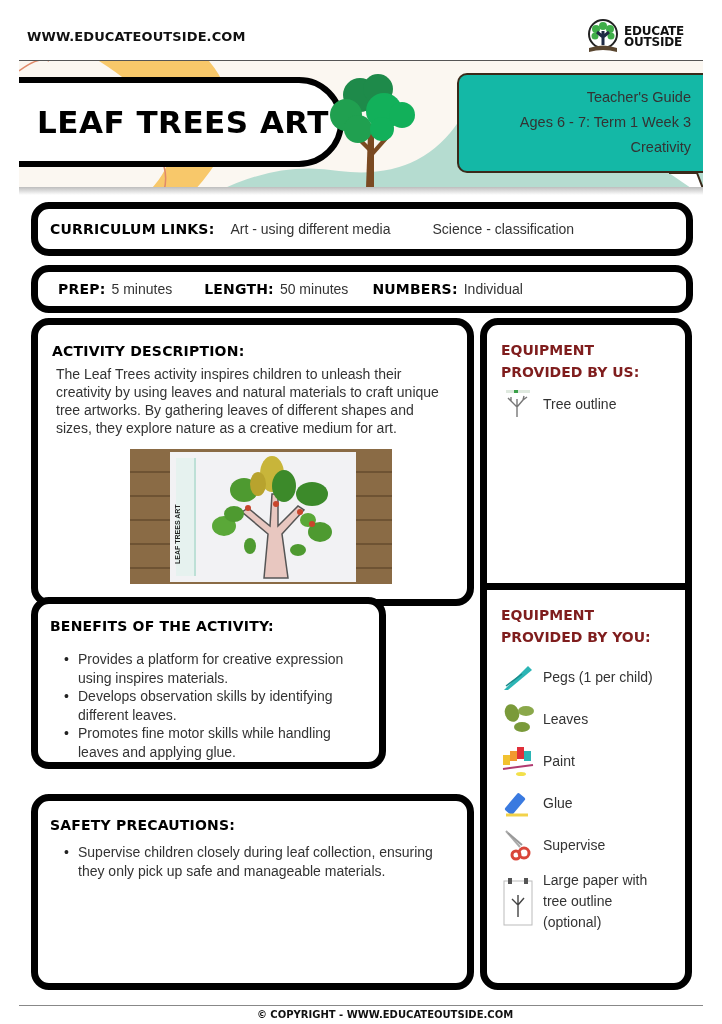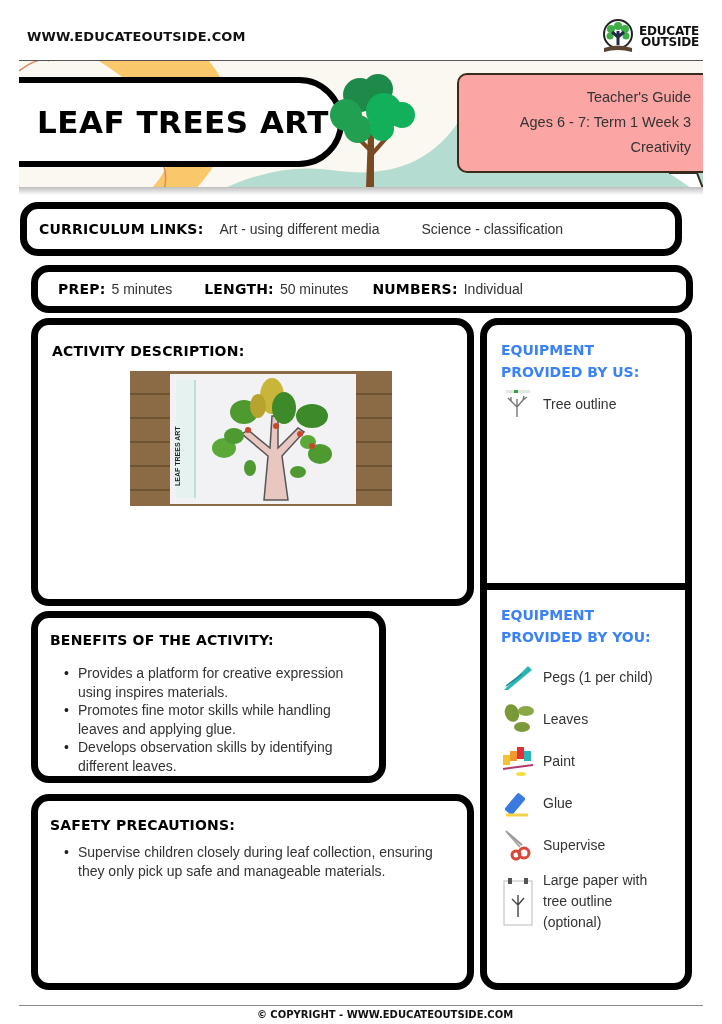--- a/index.html
+++ b/index.html
@@ -1,53 +1,53 @@
 <!DOCTYPE html>
 <html><head>
 <meta charset="utf-8">
 <style>
   * { box-sizing: border-box; margin: 0; padding: 0; }
   html, body { width: 722px; height: 1024px; background: #ffffff; overflow: hidden; }
   body { font-family: "Liberation Sans", "DejaVu Sans", sans-serif; color: #222; position: relative; }
 
   .topbar { position: absolute; left: 0; top: 0; width: 722px; height: 60px; }
   .site-url { position: absolute; left: 27px; top: 29px; font-family: "DejaVu Sans", sans-serif; font-weight: bold; font-size: 13px; letter-spacing: 0.1px; color: #111; }
-  .logo { position: absolute; left: 601px; top: 18px; width: 100px; height: 38px; display: flex; align-items: center; text-align: right; }
+  .logo { position: absolute; left: 586px; top: 18px; width: 100px; height: 38px; display: flex; align-items: center; }
   .logo-text { font-family: "DejaVu Sans", sans-serif; font-weight: bold; font-size: 12px; line-height: 11px; color: #111; margin-left: 4px; letter-spacing: -0.2px; }
   .top-rule { position: absolute; left: 19px; top: 60px; width: 684px; height: 1px; background: #555; }
 
   .banner { position: absolute; left: 19px; top: 61px; width: 684px; height: 130px; background: #fbf7f1; overflow: hidden; }
   .banner-shadow { position: absolute; left: 19px; top: 187px; width: 684px; height: 8px; background: linear-gradient(#bdbdbd, #ffffff); }
   .title-pill { position: absolute; left: -10px; top: 16px; width: 335px; height: 90px; border: 6px solid #000; border-radius: 0 46px 46px 0; background: #fff; display: flex; align-items: center; padding-left: 22px; }
   .title-text { font-family: "DejaVu Sans", sans-serif; font-weight: bold; font-size: 31px; letter-spacing: 0.5px; color: #000; }
-  .info-bubble { position: absolute; left: 438px; top: 12px; width: 250px; height: 100px; background: #fca5a5; border: 2px solid #3a2a1a; border-radius: 10px 0 0 10px; border-right: none; padding: 10px 16px 0 0; text-align: right; }
+  .info-bubble { position: absolute; left: 438px; top: 12px; width: 250px; height: 100px; background: #14b8a6; border: 2px solid #3a2a1a; border-radius: 10px 0 0 10px; border-right: none; padding: 10px 16px 0 0; text-align: right; }
   .info-line { font-size: 14.5px; color: #333; line-height: 25px; }
 
   .box { position: absolute; border: 7px solid #000; border-radius: 18px; background: #fff; }
   .label { font-family: "DejaVu Sans", sans-serif; font-weight: bold; font-size: 14px; color: #000; letter-spacing: 0.2px; }
   .val { font-size: 14px; color: #333; }
   .body-text { font-size: 14px; color: #333; line-height: 18px; }
 
-  .curr { left: 20px; top: 202px; width: 662px; height: 54px; display: flex; align-items: center; padding-left: 12px; }
+  .curr { left: 31px; top: 202px; width: 662px; height: 54px; display: flex; align-items: center; padding-left: 12px; }
   .prep { left: 31px; top: 265px; width: 662px; height: 48px; display: flex; align-items: center; padding-left: 20px; }
 
   .desc { left: 31px; top: 318px; width: 443px; height: 288px; padding: 18px 14px 0 14px; }
   .desc .body-text { margin-top: 6px; padding-left: 4px; }
   .photo { margin: 12px 0 0 78px; width: 262px; height: 135px; background: #8a6b45; position: relative; overflow: hidden; }
   .sheet { position: absolute; left: 40px; top: 3px; width: 186px; height: 130px; background: #f2f2f4; }
 
-  .benefits { left: 31px; top: 611px; width: 355px; height: 172px; padding: 14px 14px 8px 12px; }
+  .benefits { left: 31px; top: 597px; width: 355px; height: 172px; padding: 14px 14px 8px 12px; }
   .safety { left: 31px; top: 794px; width: 443px; height: 196px; padding: 16px 14px 0 12px; }
   ul.bullets { list-style: none; margin-top: 16px; padding-left: 14px; }
   ul.bullets li { position: relative; padding-left: 14px; font-size: 14px; color: #333; line-height: 18.5px; }
   ul.bullets li::before { content: "•"; position: absolute; left: 0; top: 0; color: #222; }
 
   .equip-us { left: 480px; top: 318px; width: 212px; height: 272px; padding: 14px 10px 0 14px; border-bottom-width: 7px; border-radius: 18px 18px 0 0; }
   .equip-you { left: 480px; top: 583px; width: 212px; height: 407px; padding: 14px 10px 0 14px; border-radius: 0 0 18px 18px; }
-  .equip-title { font-family: "DejaVu Sans", sans-serif; font-weight: bold; font-size: 14px; line-height: 22px; color: #3b82f6; }
+  .equip-title { font-family: "DejaVu Sans", sans-serif; font-weight: bold; font-size: 14px; line-height: 22px; color: #7f1d1d; }
   .eq-item { display: flex; align-items: center; margin-top: 8px; }
   .eq-icon { width: 34px; height: 34px; flex: 0 0 34px; display: flex; align-items: center; justify-content: center; }
   .eq-label { margin-left: 8px; font-size: 14px; color: #333; line-height: 21px; }
 
   .bottom-rule { position: absolute; left: 19px; top: 1005px; width: 684px; height: 1px; background: #888; }
   .copyright { position: absolute; left: 0; top: 1009px; width: 722px; text-align: center; font-family: "DejaVu Sans", sans-serif; font-weight: bold; font-size: 10px; color: #111; margin-left: 24px; }
 </style>
 </head>
 <body>
 
@@ -115,20 +115,21 @@
   <span class="label">PREP:</span>
   <span class="val" style="margin-left:6px">5 minutes</span>
   <span class="label" style="margin-left:32px">LENGTH:</span>
   <span class="val" style="margin-left:6px">50 minutes</span>
   <span class="label" style="margin-left:24px">NUMBERS:</span>
   <span class="val" style="margin-left:6px">Individual</span>
 </div>
 
 <div class="box desc">
   <h2 class="label">ACTIVITY DESCRIPTION:</h2>
+  <p class="body-text">The Leaf Trees activity inspires children to unleash their creativity by using leaves and natural materials to craft unique tree artworks. By gathering leaves of different shapes and sizes, they explore nature as a creative medium for art.</p>
   <div class="photo">
     <div style="position:absolute;left:0;top:0;width:262px;height:135px;background:repeating-linear-gradient(180deg,#8a6b45 0 22px,#6e5333 22px 24px);"></div>
     <div class="sheet">
       <div style="position:absolute;left:6px;top:6px;width:20px;height:118px;background:#e6f2ef;border-right:2px solid #bde0d6"></div>
       <div style="position:absolute;left:4px;top:112px;transform:rotate(-90deg);transform-origin:left top;font-size:7px;font-weight:bold;color:#222;white-space:nowrap">LEAF TREES ART</div>
       <svg width="150" height="128" viewBox="0 0 150 128" style="position:absolute;left:32px;top:2px">
         <path d="M62 124 L66 80 L40 58 L46 54 L68 72 L70 40 L76 40 L76 72 L96 52 L102 56 L80 80 L86 124 Z" fill="#e8c7c0" stroke="#555" stroke-width="1.5"></path>
         <ellipse cx="70" cy="20" rx="12" ry="18" fill="#c8b53a"></ellipse>
         <ellipse cx="82" cy="32" rx="12" ry="16" fill="#3c8a2a"></ellipse>
         <ellipse cx="42" cy="36" rx="14" ry="12" fill="#4e9a30"></ellipse>
@@ -146,22 +147,22 @@
           <circle cx="110" cy="70" r="3" fill="#c8462c"></circle>
       </svg>
     </div>
   </div>
 </div>
 
 <div class="box benefits">
   <h2 class="label">BENEFITS OF THE ACTIVITY:</h2>
   <ul class="bullets">
     <li>Provides a platform for creative expression using inspires materials.</li>
+    <li>Develops observation skills by identifying different leaves.</li>
     <li>Promotes fine motor skills while handling leaves and applying glue.</li>
-    <li>Develops observation skills by identifying different leaves.</li>
   </ul>
 </div>
 
 <div class="box safety">
   <h2 class="label">SAFETY PRECAUTIONS:</h2>
   <ul class="bullets" style="margin-top:10px">
     <li>Supervise children closely during leaf collection, ensuring they only pick up safe and manageable materials.</li>
   </ul>
 </div>
 

